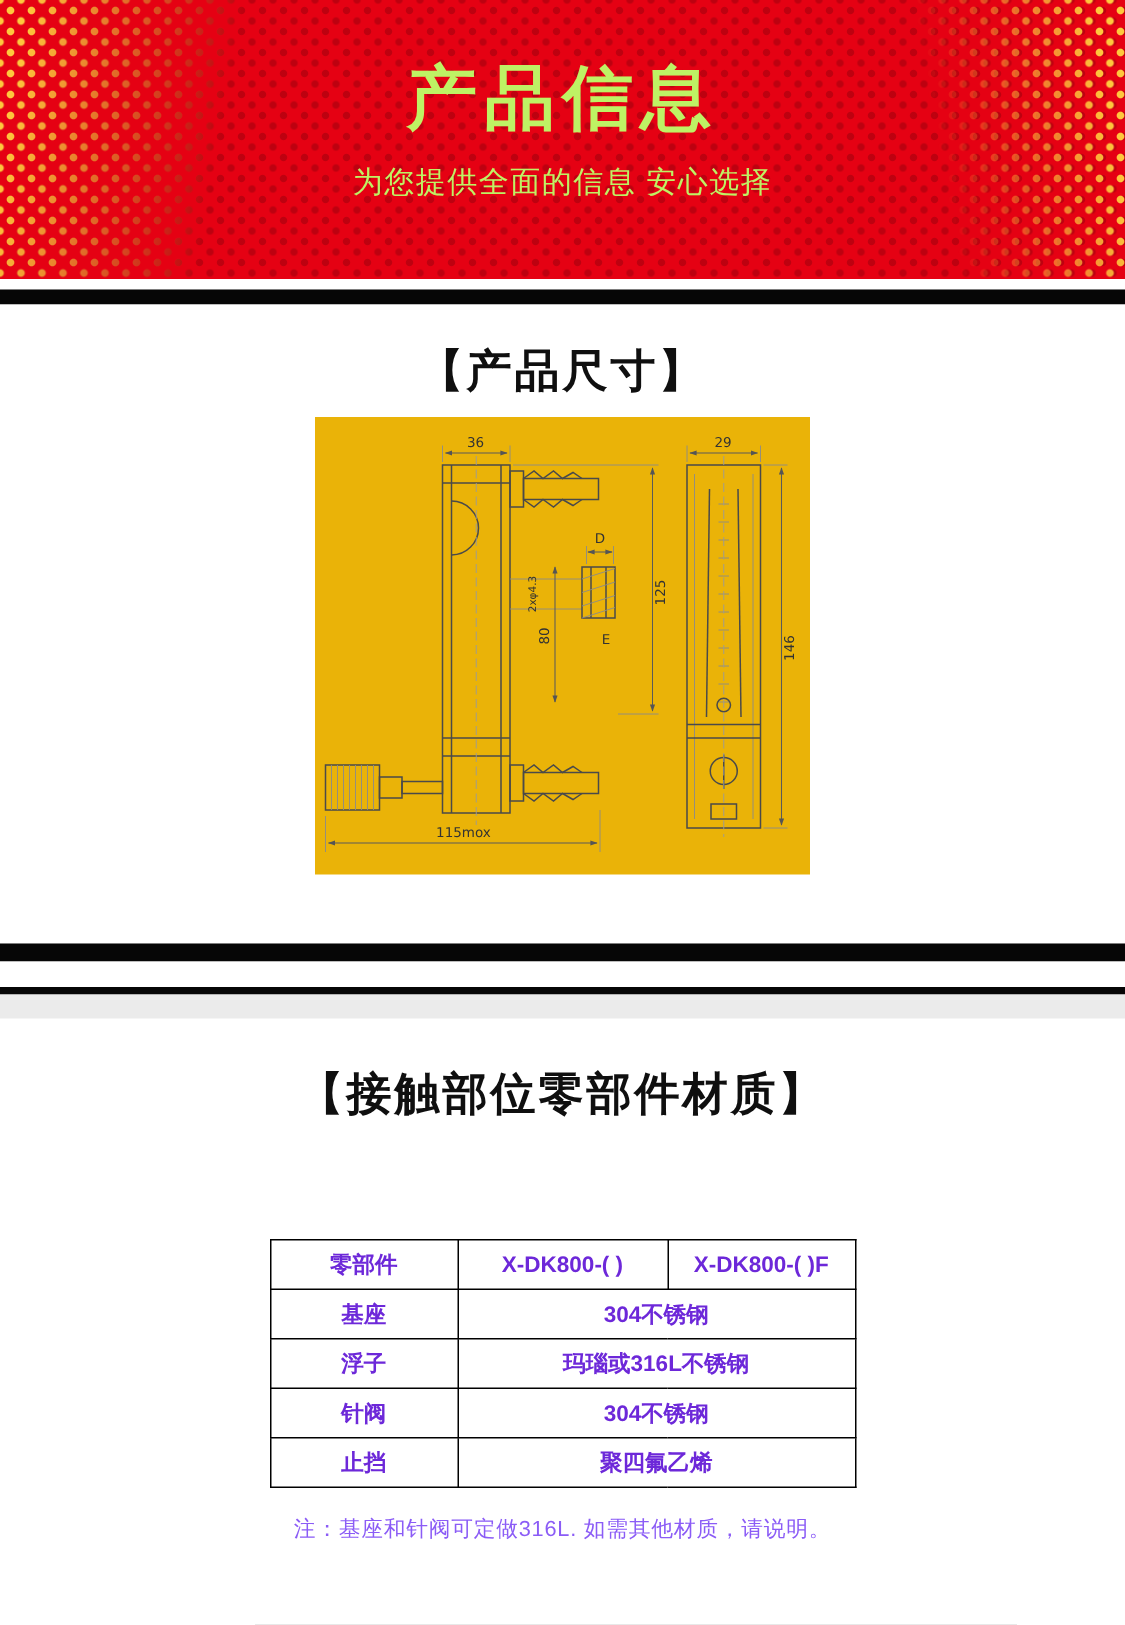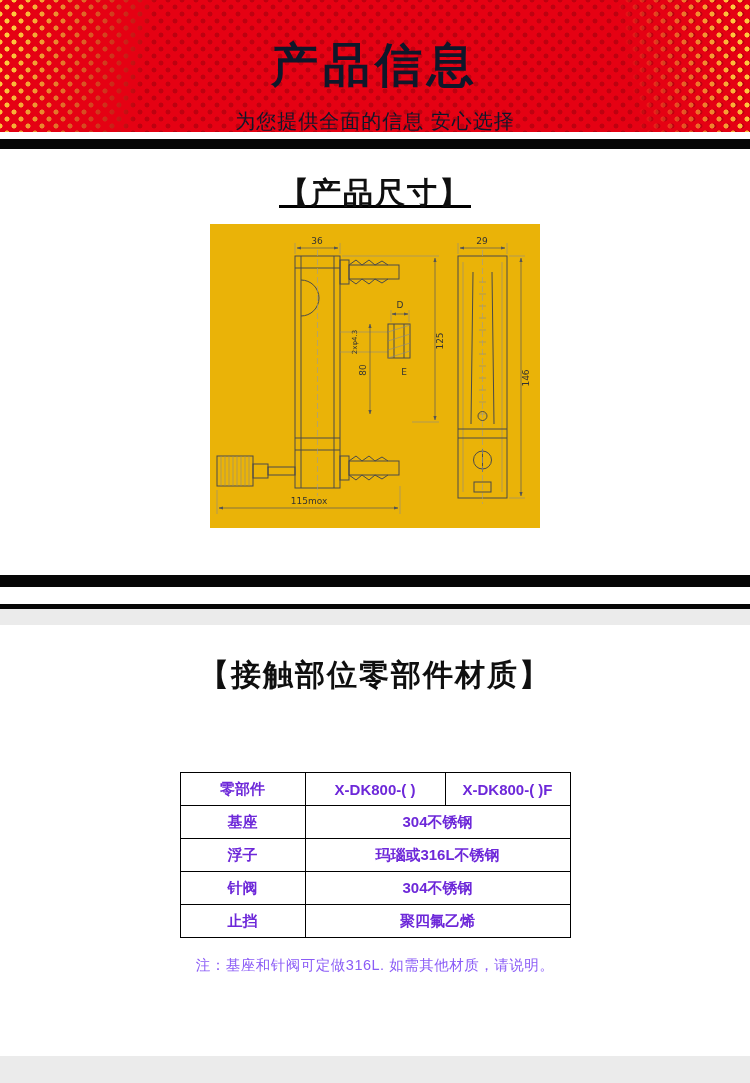--- a/index.html
+++ b/index.html
@@ -1,22 +1,22 @@
 <!DOCTYPE html>
 <html><head>
 <meta charset="utf-8">
 <style>
   * { box-sizing: border-box; }
   html,body { margin:0; padding:0; background:#d9d9d9; }
   .page { width:750px; height:1083px; margin:0 auto; background:#ebebeb;
           font-family:"Liberation Sans","DejaVu Sans",sans-serif; overflow:hidden; }
 
   
-  .banner { height:132px; background:#e50113; position:relative; overflow:hidden;
-            text-align:center; color:#0f172a; }
+  .banner { height:186px; background:#e50113; position:relative; overflow:hidden;
+            text-align:center; color:#bef264; }
   .banner::before { content:""; position:absolute; inset:0;
      background-image:
        radial-gradient(circle, rgba(125,0,10,0.38) 2.1px, transparent 2.8px),
        radial-gradient(circle, rgba(125,0,10,0.38) 2.1px, transparent 2.8px);
      background-size:14px 14px,14px 14px; background-position:0 0,7px 7px; }
   .dots { position:absolute; top:0; bottom:0;
      background-image:
        radial-gradient(circle, #ffc83d 2.2px, transparent 2.9px),
        radial-gradient(circle, #ffc83d 2.2px, transparent 2.9px);
      background-size:14px 14px,14px 14px; background-position:0 0,7px 7px; }
@@ -35,21 +35,21 @@
   .strip-white   { height:7px;  background:#fff; }
   .strip-white-2 { height:17px; background:#fff; }
   .strip-gray    { height:16px; background:#ebebeb; }
   .bar   { background:#060606; }
   .bar-1 { height:10px; }
   .bar-2 { height:12px; }
   .bar-3 { height:5px; }
 
   
   .panel { background:#fff; text-align:center; }
-  .panel-dimensions { height:426px;text-decoration:underline; }
+  .panel-dimensions { height:426px; }
   .panel-materials  { height:431px; }
   .section-title { margin:0; padding-top:24px; font-size:30px; font-weight:bold;
                    color:#0f0f0f; letter-spacing:2px; }
   .panel-materials .section-title { padding-top:30px; }
 
   .drawing-wrap { display:inline-block; margin-top:10px; background:#eab308; }
 
   
   .draw  { stroke:#4a4a4a; fill:none; stroke-width:1; }
   .thin  { stroke:#8a8a8a; stroke-width:0.6; }

